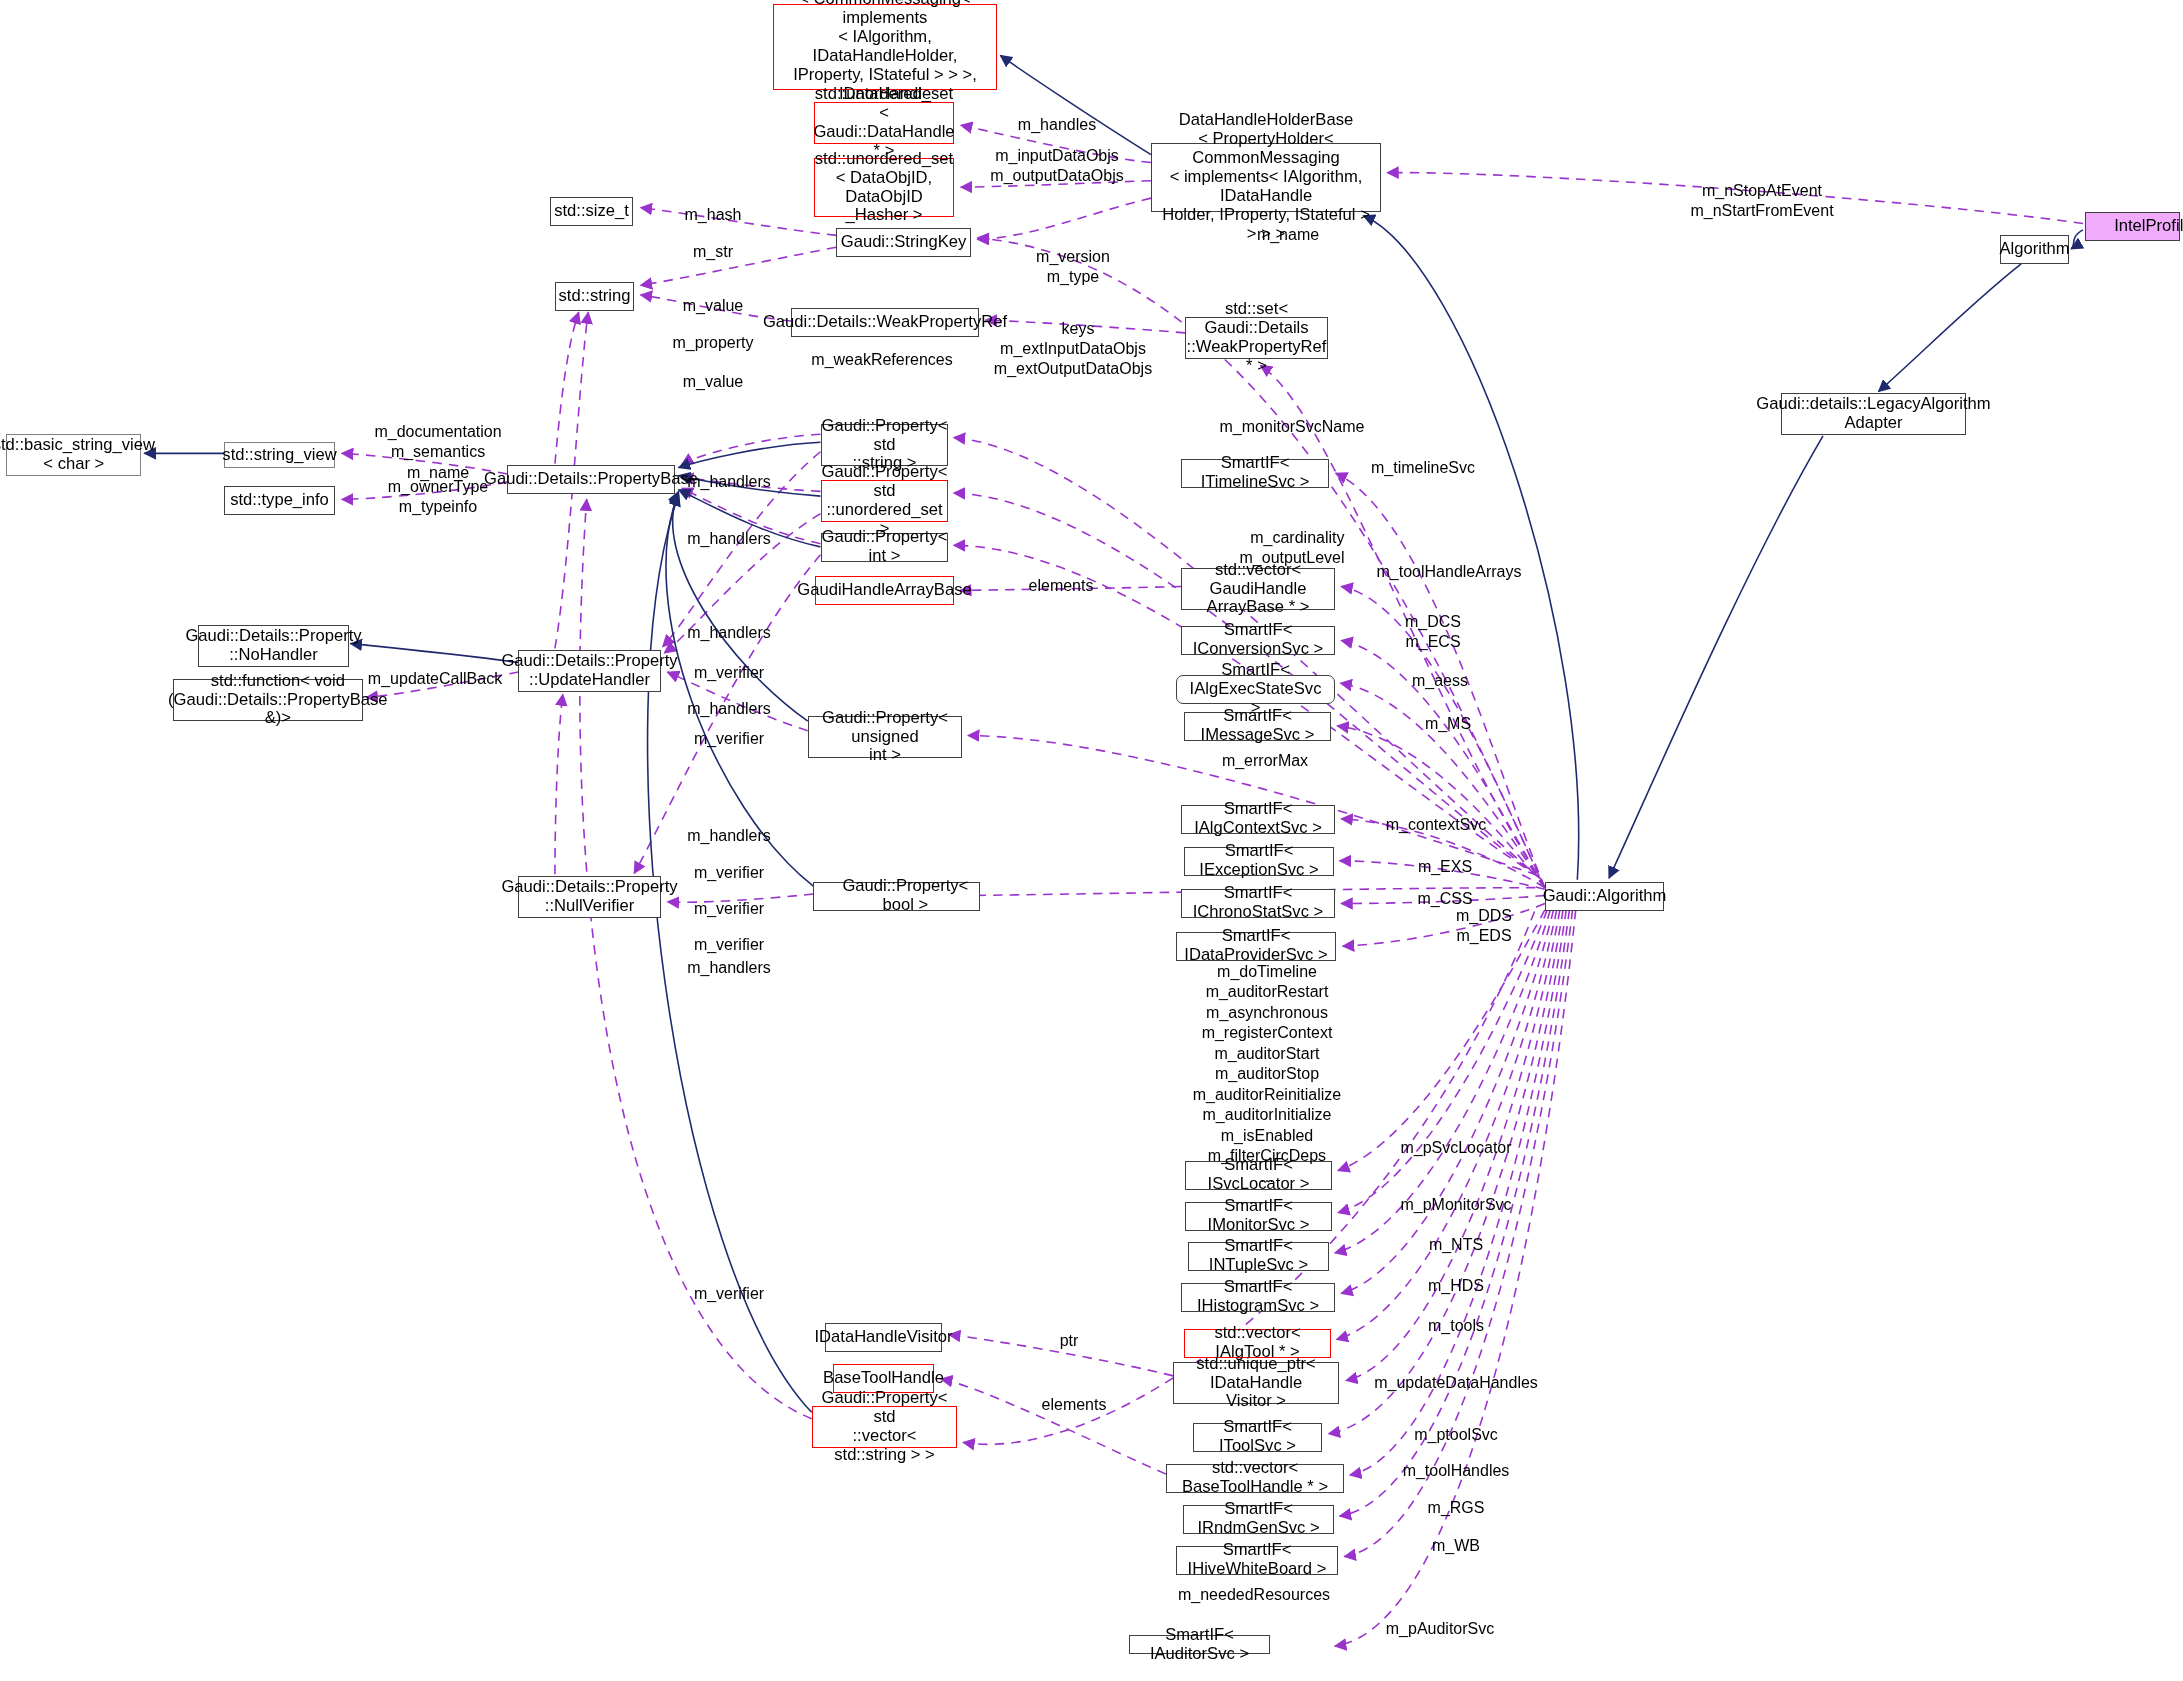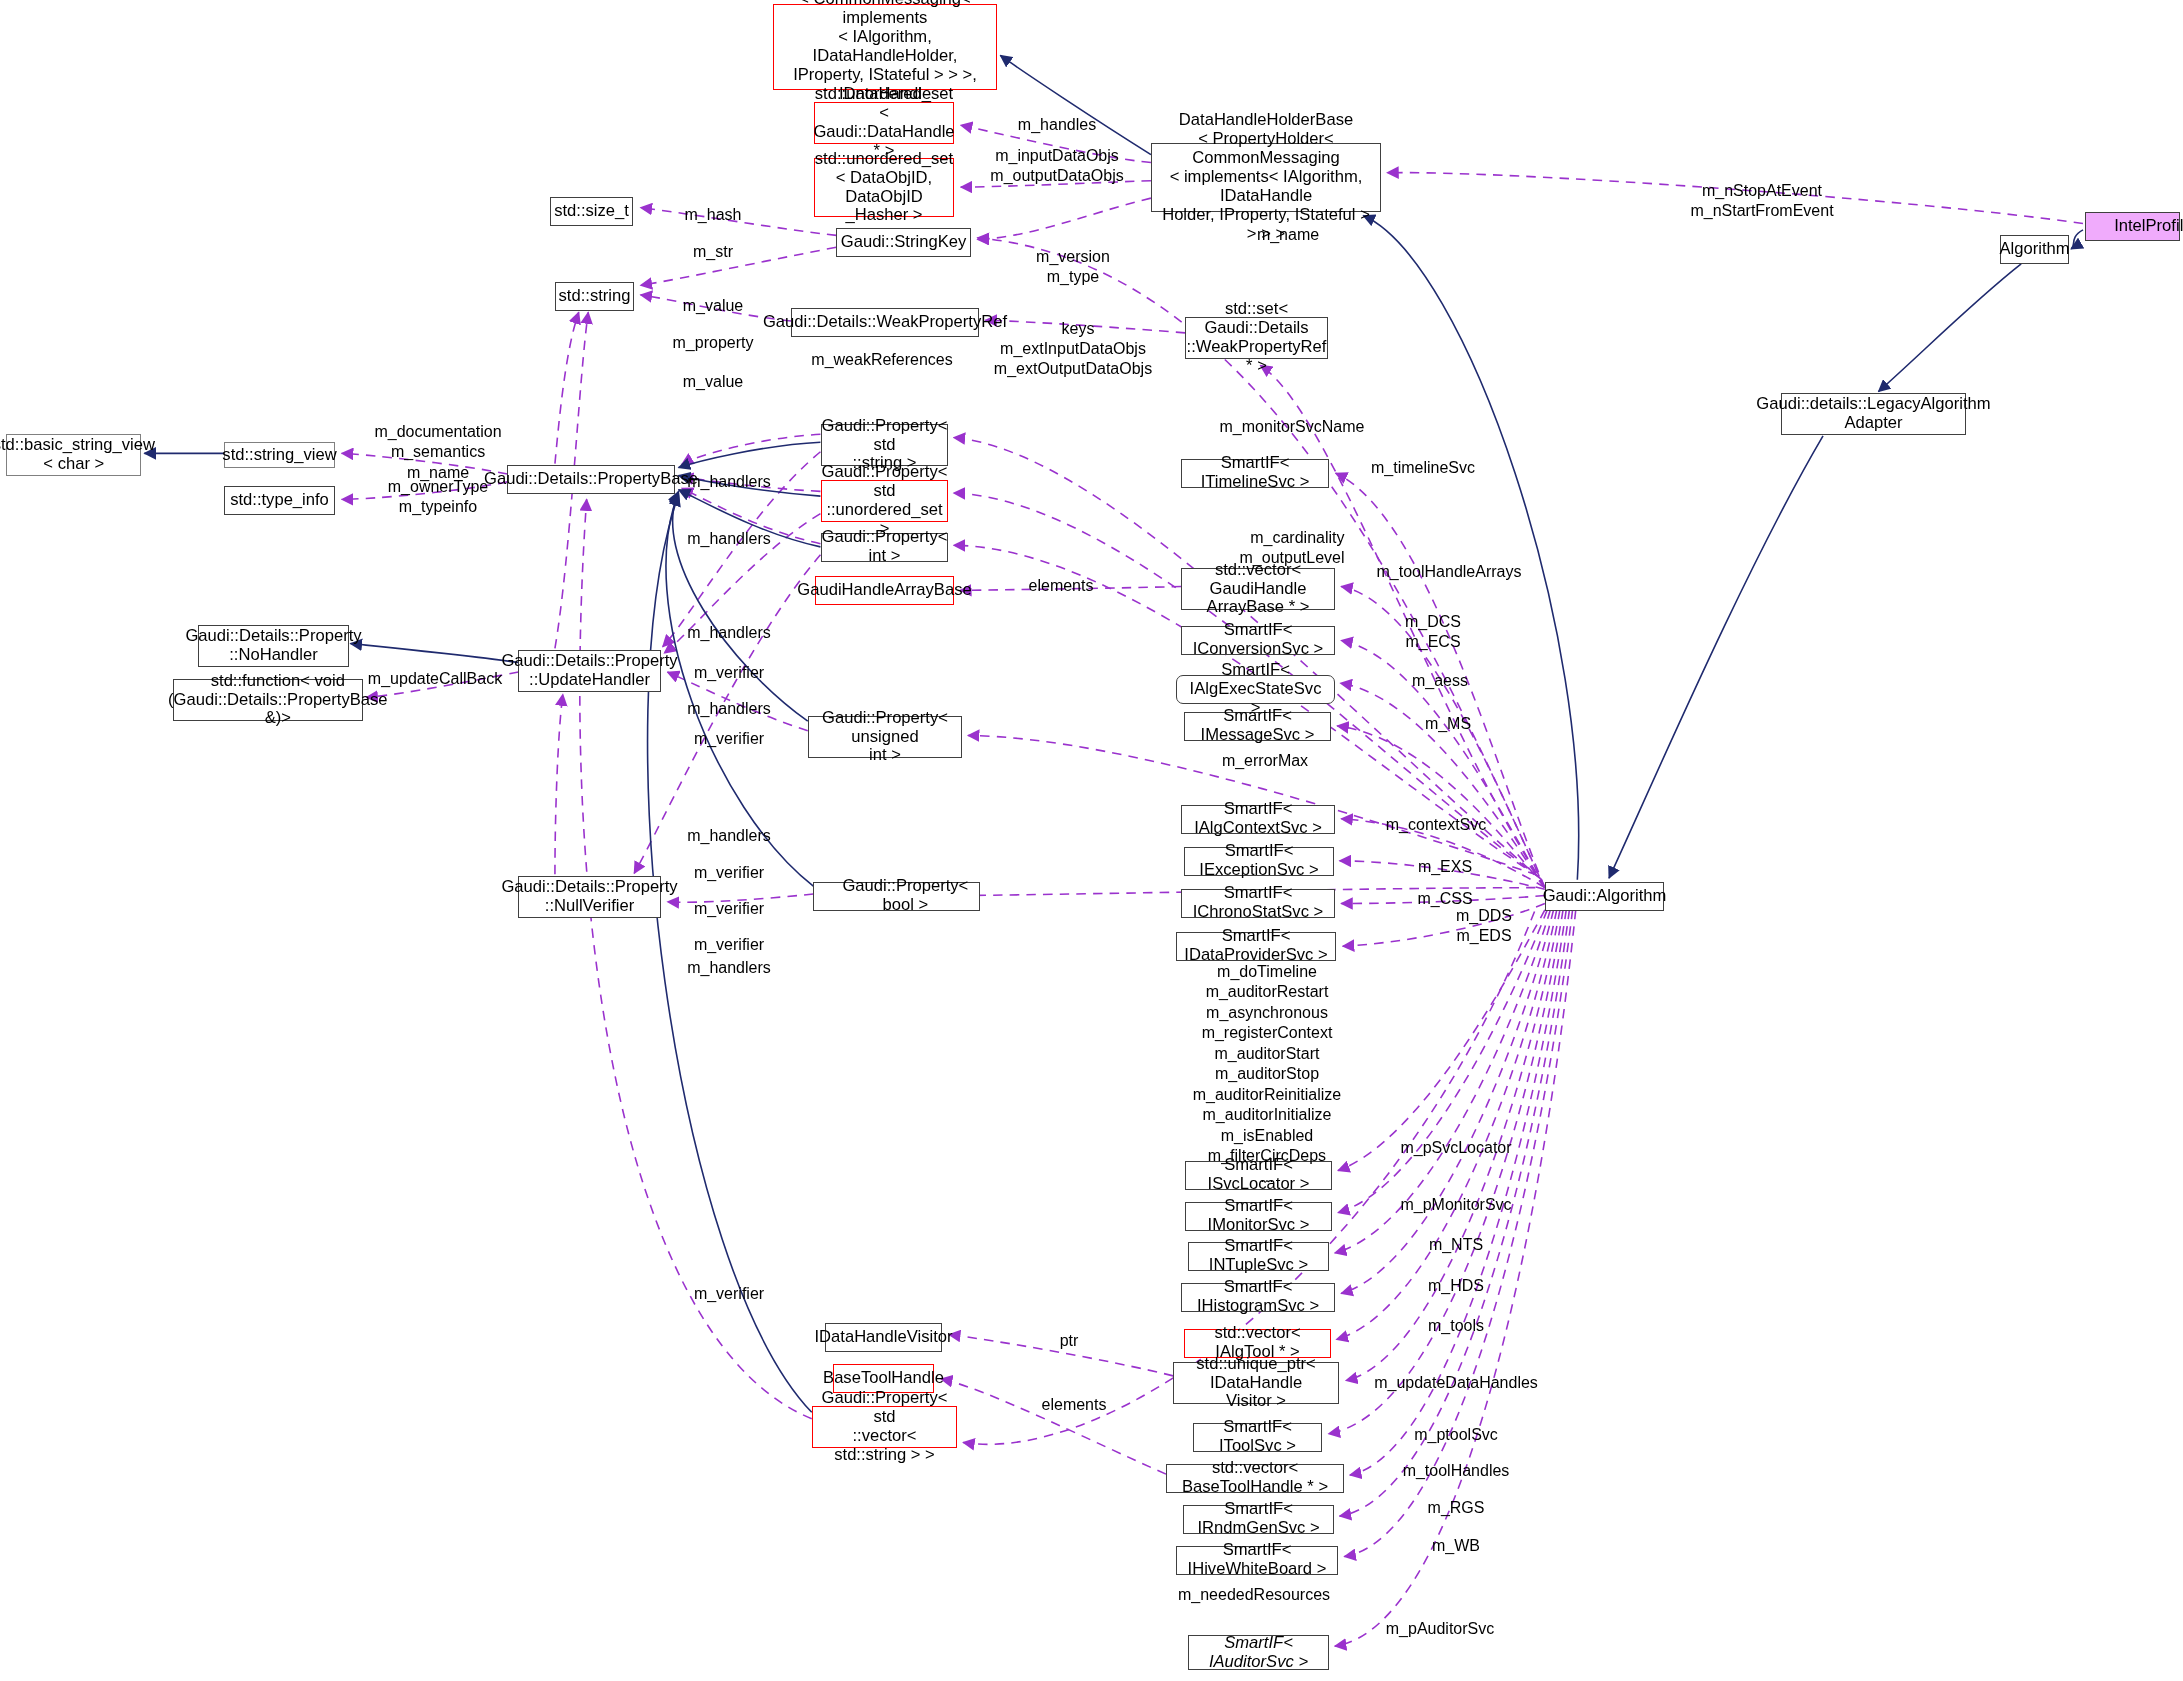--- a/index.html
+++ b/index.html
@@ -201,21 +201,21 @@
       <div class="node red" style="left: 1184px; top: 1329px; width: 147px; height: 28.5px;">std::vector&lt; IAlgTool * &gt;</div>
       <div class="node red" style="left: 833px; top: 1364px; width: 101px; height: 28.5px;">BaseToolHandle</div>
       <div class="node" style="left: 1173px; top: 1362px; width: 166px; height: 42px;">std::unique_ptr&lt; IDataHandle
 Visitor &gt;</div>
       <div class="node red" style="left: 812px; top: 1406px; width: 145px; height: 42px;">Gaudi::Property&lt; std
 ::vector&lt; std::string &gt; &gt;</div>
       <div class="node" style="left: 1193px; top: 1423px; width: 129px; height: 28.5px;">SmartIF&lt; IToolSvc &gt;</div>
       <div class="node" style="left: 1166px; top: 1464px; width: 178px; height: 28.5px;">std::vector&lt; BaseToolHandle * &gt;</div>
       <div class="node" style="left: 1183px; top: 1505px; width: 151px; height: 28.5px;">SmartIF&lt; IRndmGenSvc &gt;</div>
       <div class="node" style="left: 1176px; top: 1546px; width: 162px; height: 28.5px;">SmartIF&lt; IHiveWhiteBoard &gt;</div>
-      <div class="node" style="left: 1188px; top: 1635px; width: 141px; height: 35px; font-style: italic;">SmartIF&lt; IAuditorSvc &gt;</div>
+      <div class="node" style="left: 1129px; top: 1635px; width: 141px; height: 19px;">SmartIF&lt; IAuditorSvc &gt;</div>
       <div class="node current" style="left: 2085px; top: 212px; width: 95px; height: 28.5px;">IntelProfile</div>
       <div class="node" style="left: 2000px; top: 235px; width: 69px; height: 28.5px;">Algorithm</div>
       <div class="node" style="left: 1781px; top: 393px; width: 185px; height: 42px;">Gaudi::details::LegacyAlgorithm
 Adapter</div>
     </div>
   <div id="labels-layer">
       <div class="edge-label" style="left: 1057px; top: 115px;">m_handles</div>
       <div class="edge-label" style="left: 1057px; top: 146px;">m_inputDataObjs
 m_outputDataObjs</div>
       <div class="edge-label" style="left: 1762px; top: 181px;">m_nStopAtEvent

